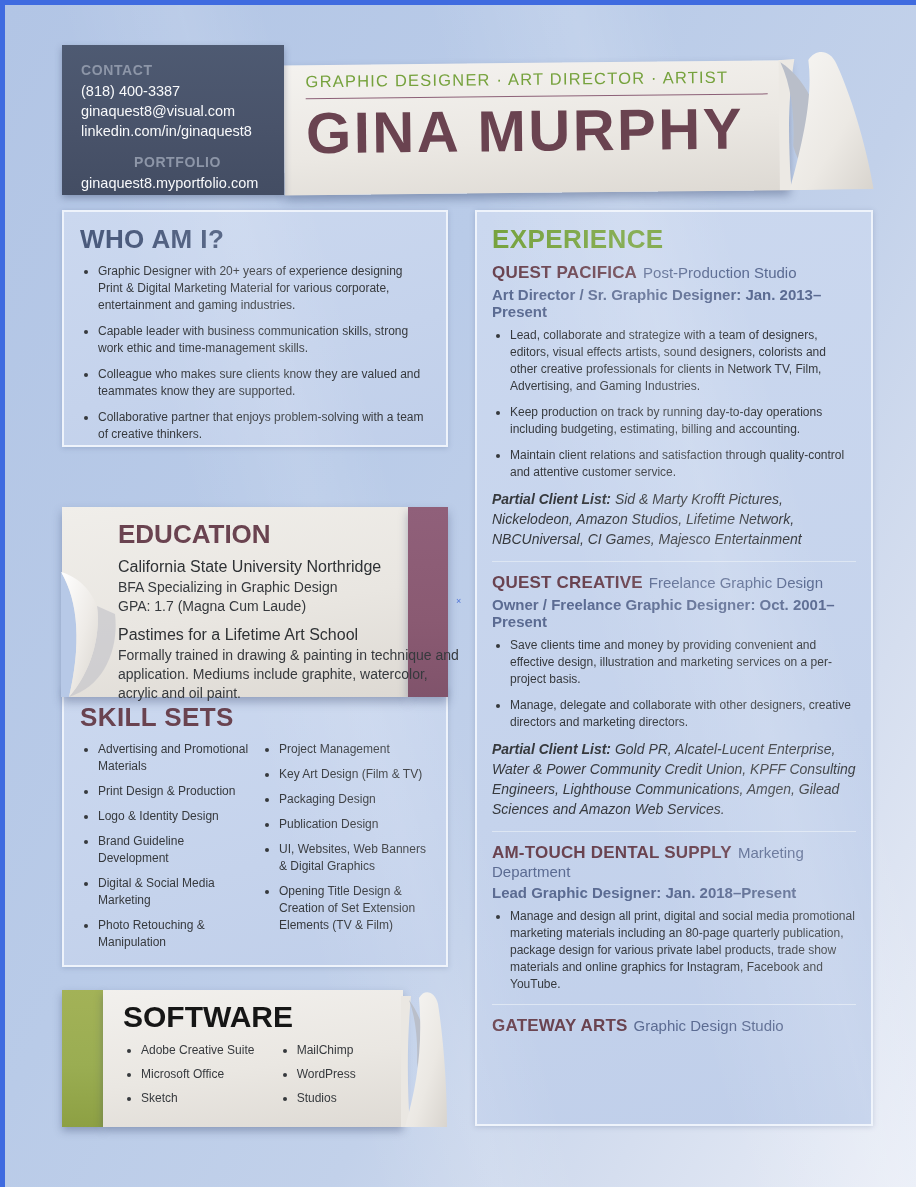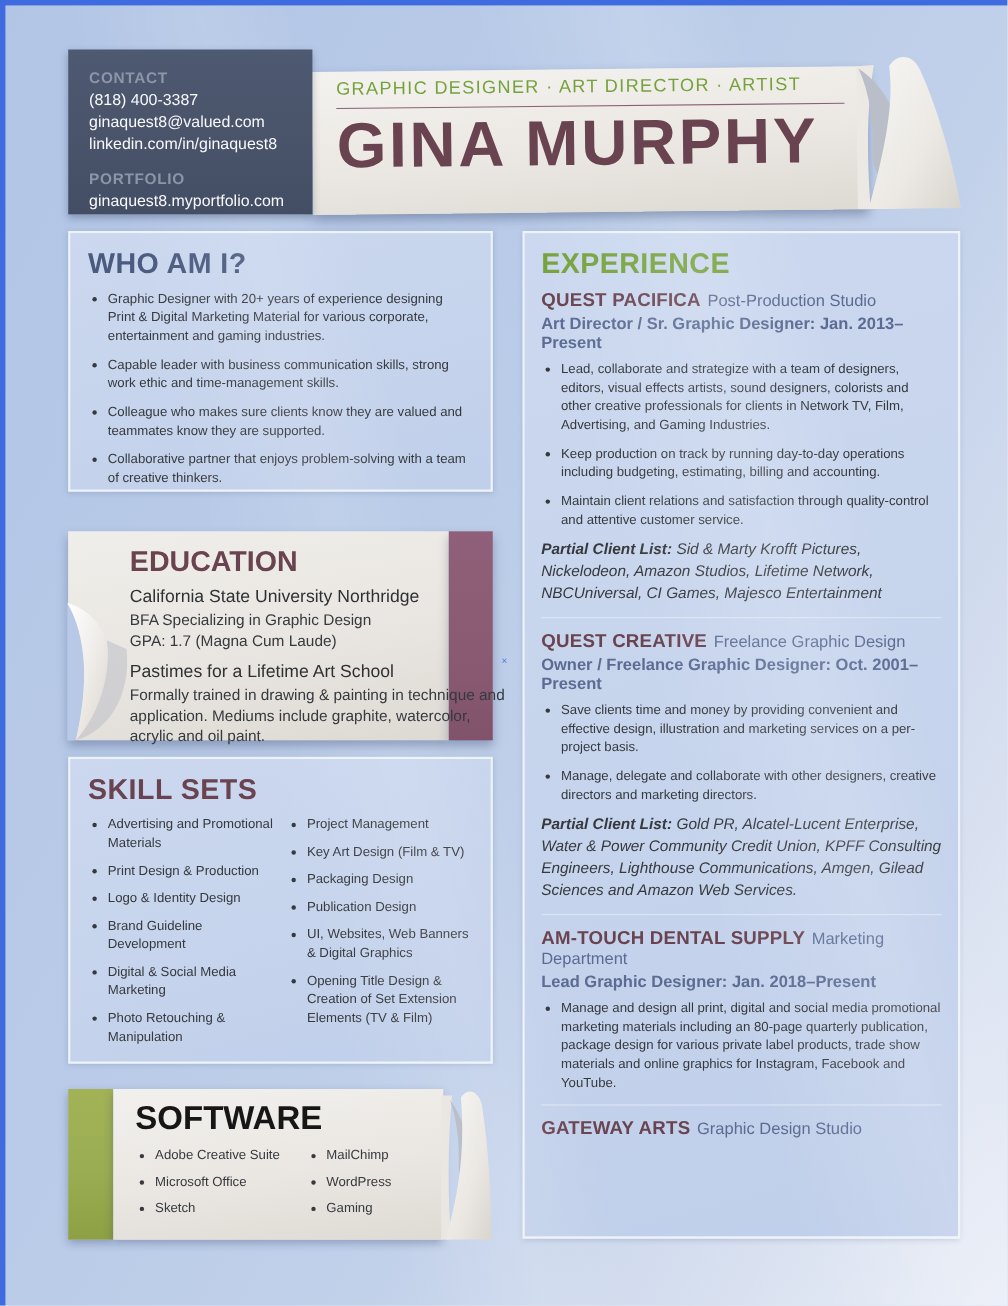--- a/index.html
+++ b/index.html
@@ -17,21 +17,21 @@
   }
 
   
   .contact-box{
     position:absolute;left:57px;top:40px;width:222px;height:150px;box-sizing:border-box;
     background:linear-gradient(180deg,#4e5a72 0%,var(--contact-bg,#49536a) 55%,#434d63 100%);
     padding:17px 10px 0 19px;box-shadow:0 3px 7px rgba(40,55,90,.35);z-index:3;
   }
   .contact-label{font-size:14px;font-weight:bold;letter-spacing:.6px;color:#8d96a8;margin:0 0 3px 0;}
   .contact-line{font-size:14.5px;color:#f8f9fb;line-height:1.38;}
-  .contact-gap{margin-top:13px;}
+  .contact-gap{margin-top:13px;text-align:center;}
 
   .banner-wrap{position:absolute;left:279px;top:50px;width:589px;height:150px;transform:rotate(-0.6deg);transform-origin:40px 70px;z-index:2;}
   .banner-main{
     position:absolute;left:0;top:10px;width:505px;height:130px;
     background:linear-gradient(175deg,#f4f2ef 0%,#ebe8e3 55%,#ddd9d3 100%);
     box-shadow:0 5px 10px rgba(45,60,100,.38);
   }
   .banner-curl{position:absolute;left:495px;top:0;width:94px;height:140px;}
   .banner-text{position:absolute;left:22px;top:17px;width:470px;}
   .tagline{font-size:16.5px;letter-spacing:1.2px;color:var(--accent-green,#76a23d);white-space:nowrap;}
@@ -64,21 +64,21 @@
   .job{margin:0;}
   .job + .job{border-top:1px solid #dde6f3;margin-top:11px;padding-top:11px;}
   .company{font-size:17px;font-weight:bold;letter-spacing:.2px;color:var(--accent-maroon,#6e4453);}
   .descriptor{font-size:15px;color:var(--role-blue,#5b6b92);margin-left:6px;}
   .role{font-size:15px;font-weight:bold;color:var(--role-blue,#5b6b92);margin:3px 0 7px 0;}
   .exp-panel ul.blist li{margin-bottom:9px;}
   .clients{font-size:14px;font-style:italic;color:#36393d;line-height:1.42;margin:2px 0 0 0;}
   .clients b{font-style:italic;}
 
   
-  .edu-wrap{position:absolute;left:57px;top:478px;width:460px;height:190px;z-index:2;}
+  .edu-wrap{position:absolute;left:57px;top:502px;width:460px;height:190px;z-index:2;}
   .edu-banner{
     position:absolute;left:0;top:0;width:346px;height:190px;
     background:linear-gradient(170deg,#f0eeea 0%,#e9e6e1 55%,#ddd9d3 100%);
     box-shadow:0 5px 9px rgba(45,60,100,.35);
   }
   .edu-bar{position:absolute;left:346px;top:0;width:40px;height:190px;
     background:linear-gradient(180deg,#90607a 0%,var(--bar-mauve,#8a5a72) 60%,#80536b 100%);
     box-shadow:0 5px 9px rgba(45,60,100,.35);}
   .edu-curl{position:absolute;left:-1px;top:55px;width:55px;height:135px;}
   .edu-content{position:absolute;left:56px;top:12px;right:52px;}
@@ -106,21 +106,21 @@
   .stray-x{position:absolute;left:451px;top:591px;font-size:9px;color:#4f74d8;z-index:4;}
 </style>
 </head>
 <body>
 
 <div class="page">
 
   <div class="contact-box">
     <div class="contact-label">CONTACT</div>
     <div class="contact-line">(818) 400-3387</div>
-    <div class="contact-line">ginaquest8@valued.com</div>
+    <div class="contact-line">ginaquest8@visual.com</div>
     <div class="contact-line">linkedin.com/in/ginaquest8</div>
     <div class="contact-label contact-gap">PORTFOLIO</div>
     <div class="contact-line">ginaquest8.myportfolio.com</div>
   </div>
 
   <div class="banner-wrap">
     <div class="banner-main"></div>
     <svg class="banner-curl" viewBox="0 0 94 140">
       <defs>
         <linearGradient id="curlA" x1="0" y1="0" x2="1" y2="1">
@@ -229,21 +229,21 @@
             <ul class="blist">
               <li>Adobe Creative Suite</li>
               <li>Microsoft Office</li>
               <li>Sketch</li>
             </ul>
           </div>
         <div class="col2">
             <ul class="blist">
               <li>MailChimp</li>
               <li>WordPress</li>
-              <li>Gaming</li>
+              <li>Studios</li>
             </ul>
           </div>
       </div>
     </div>
   </div>
 
   <div class="panel exp-panel">
     <div class="panel-title t-green">EXPERIENCE</div>
     <div>
         <div class="job">

